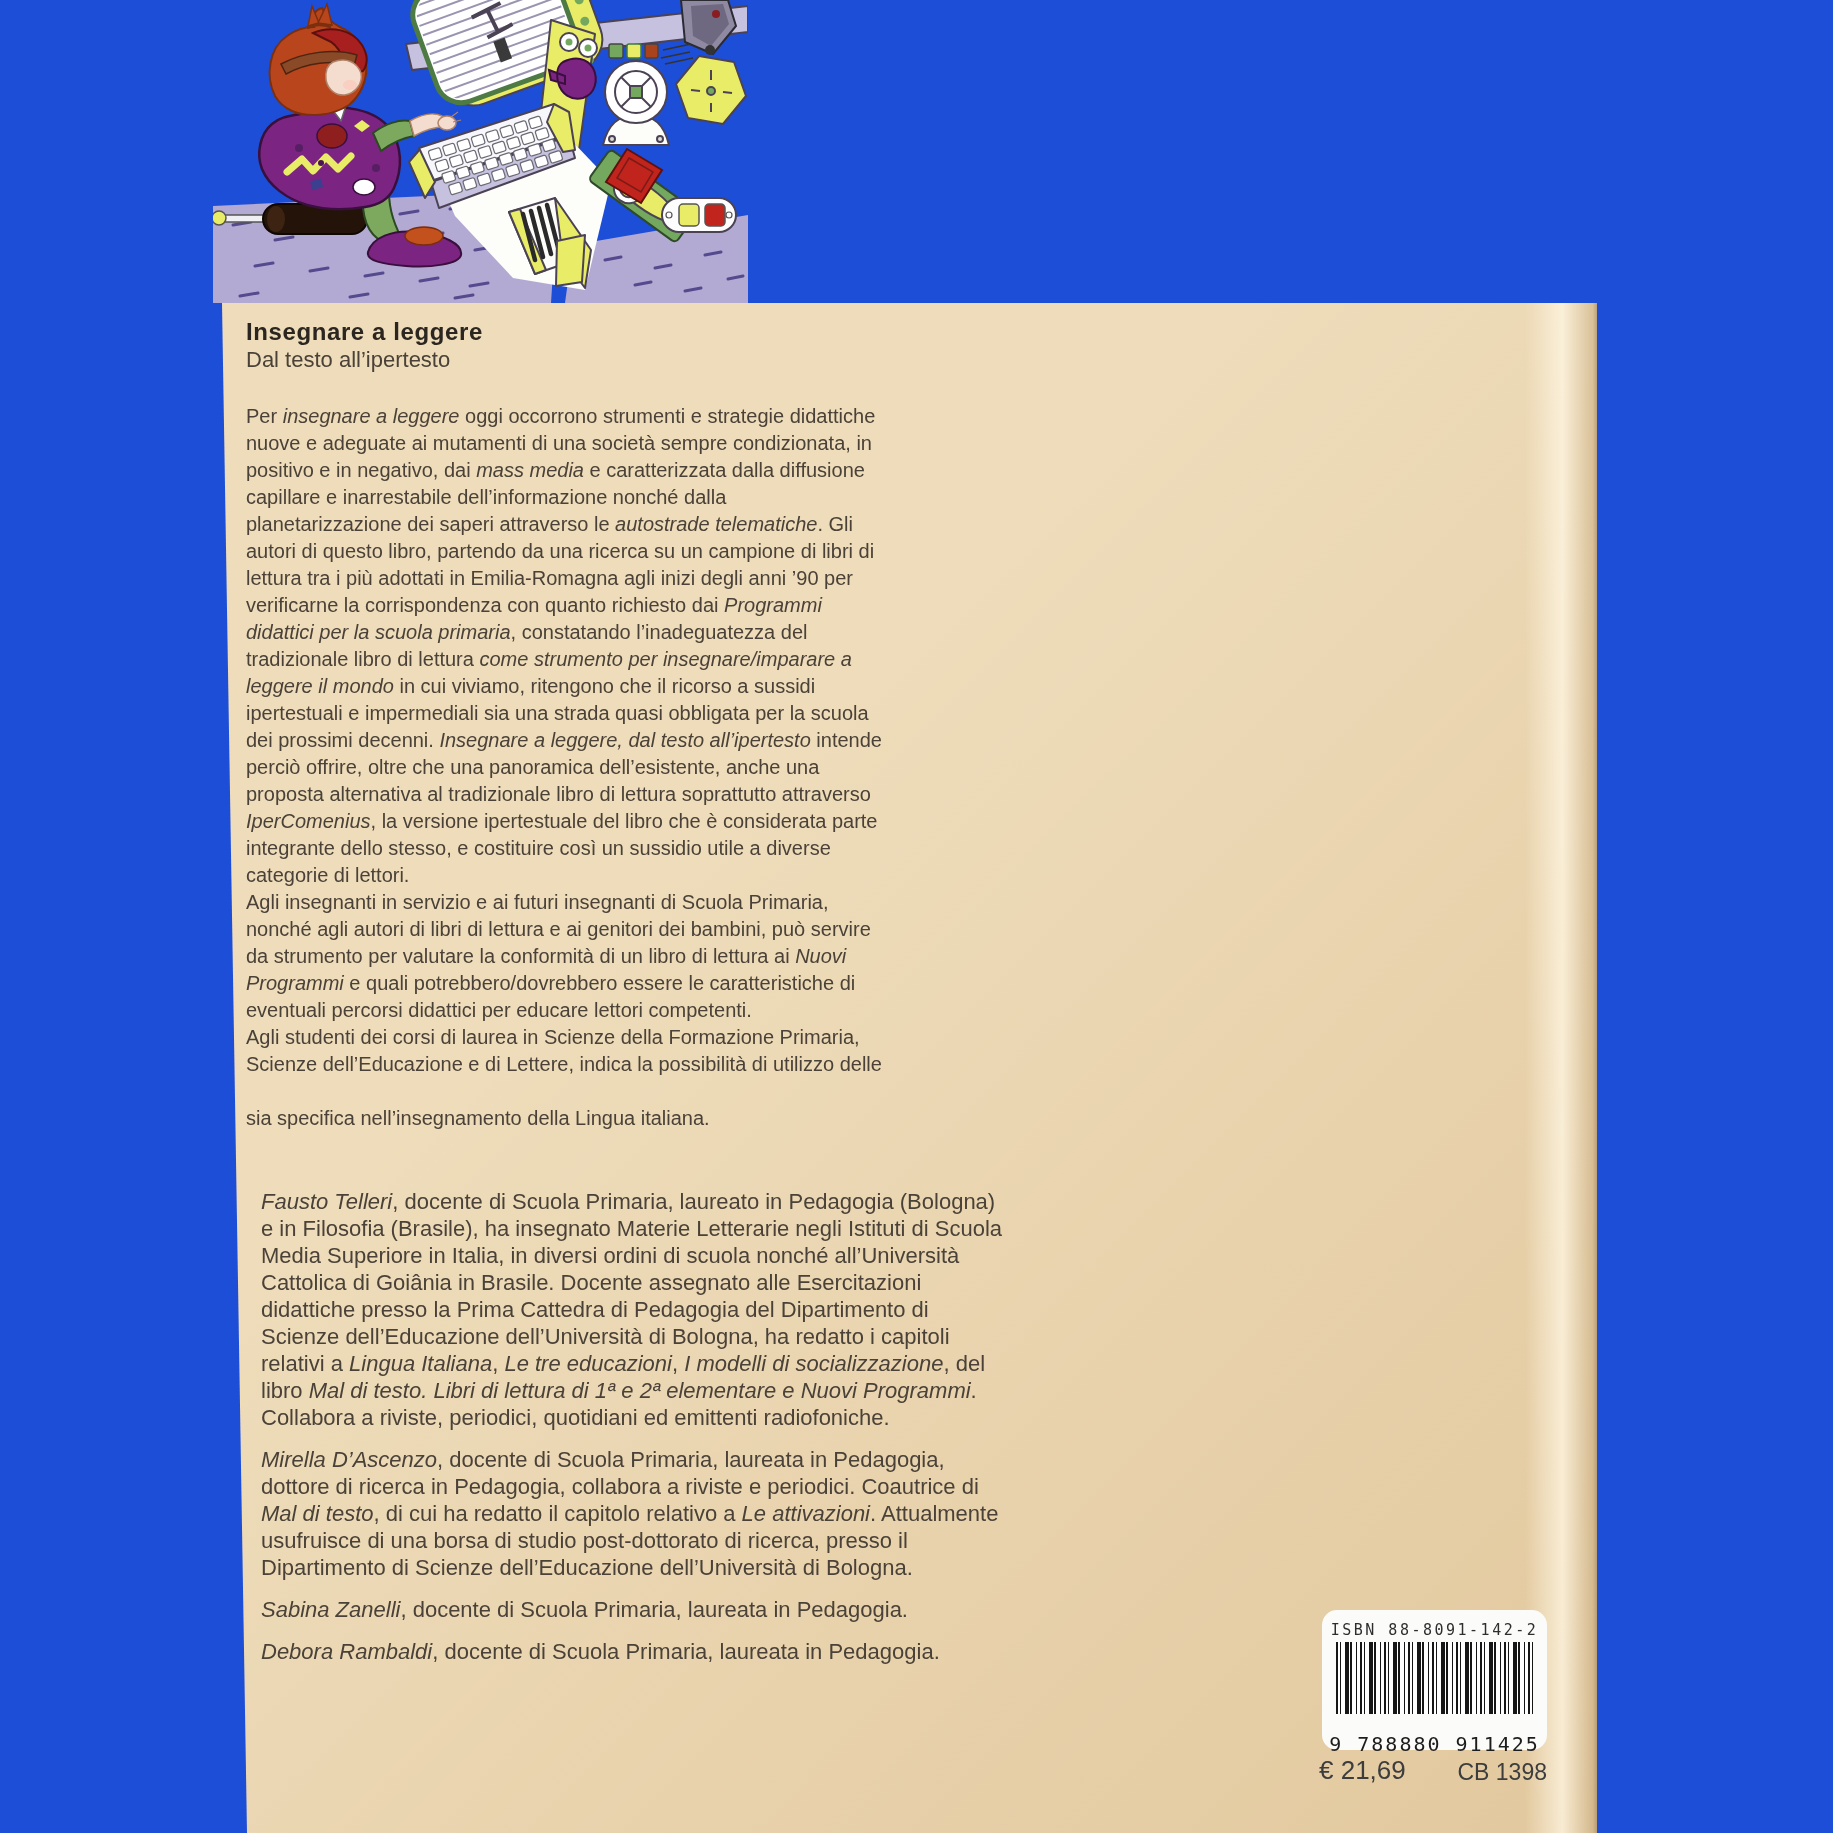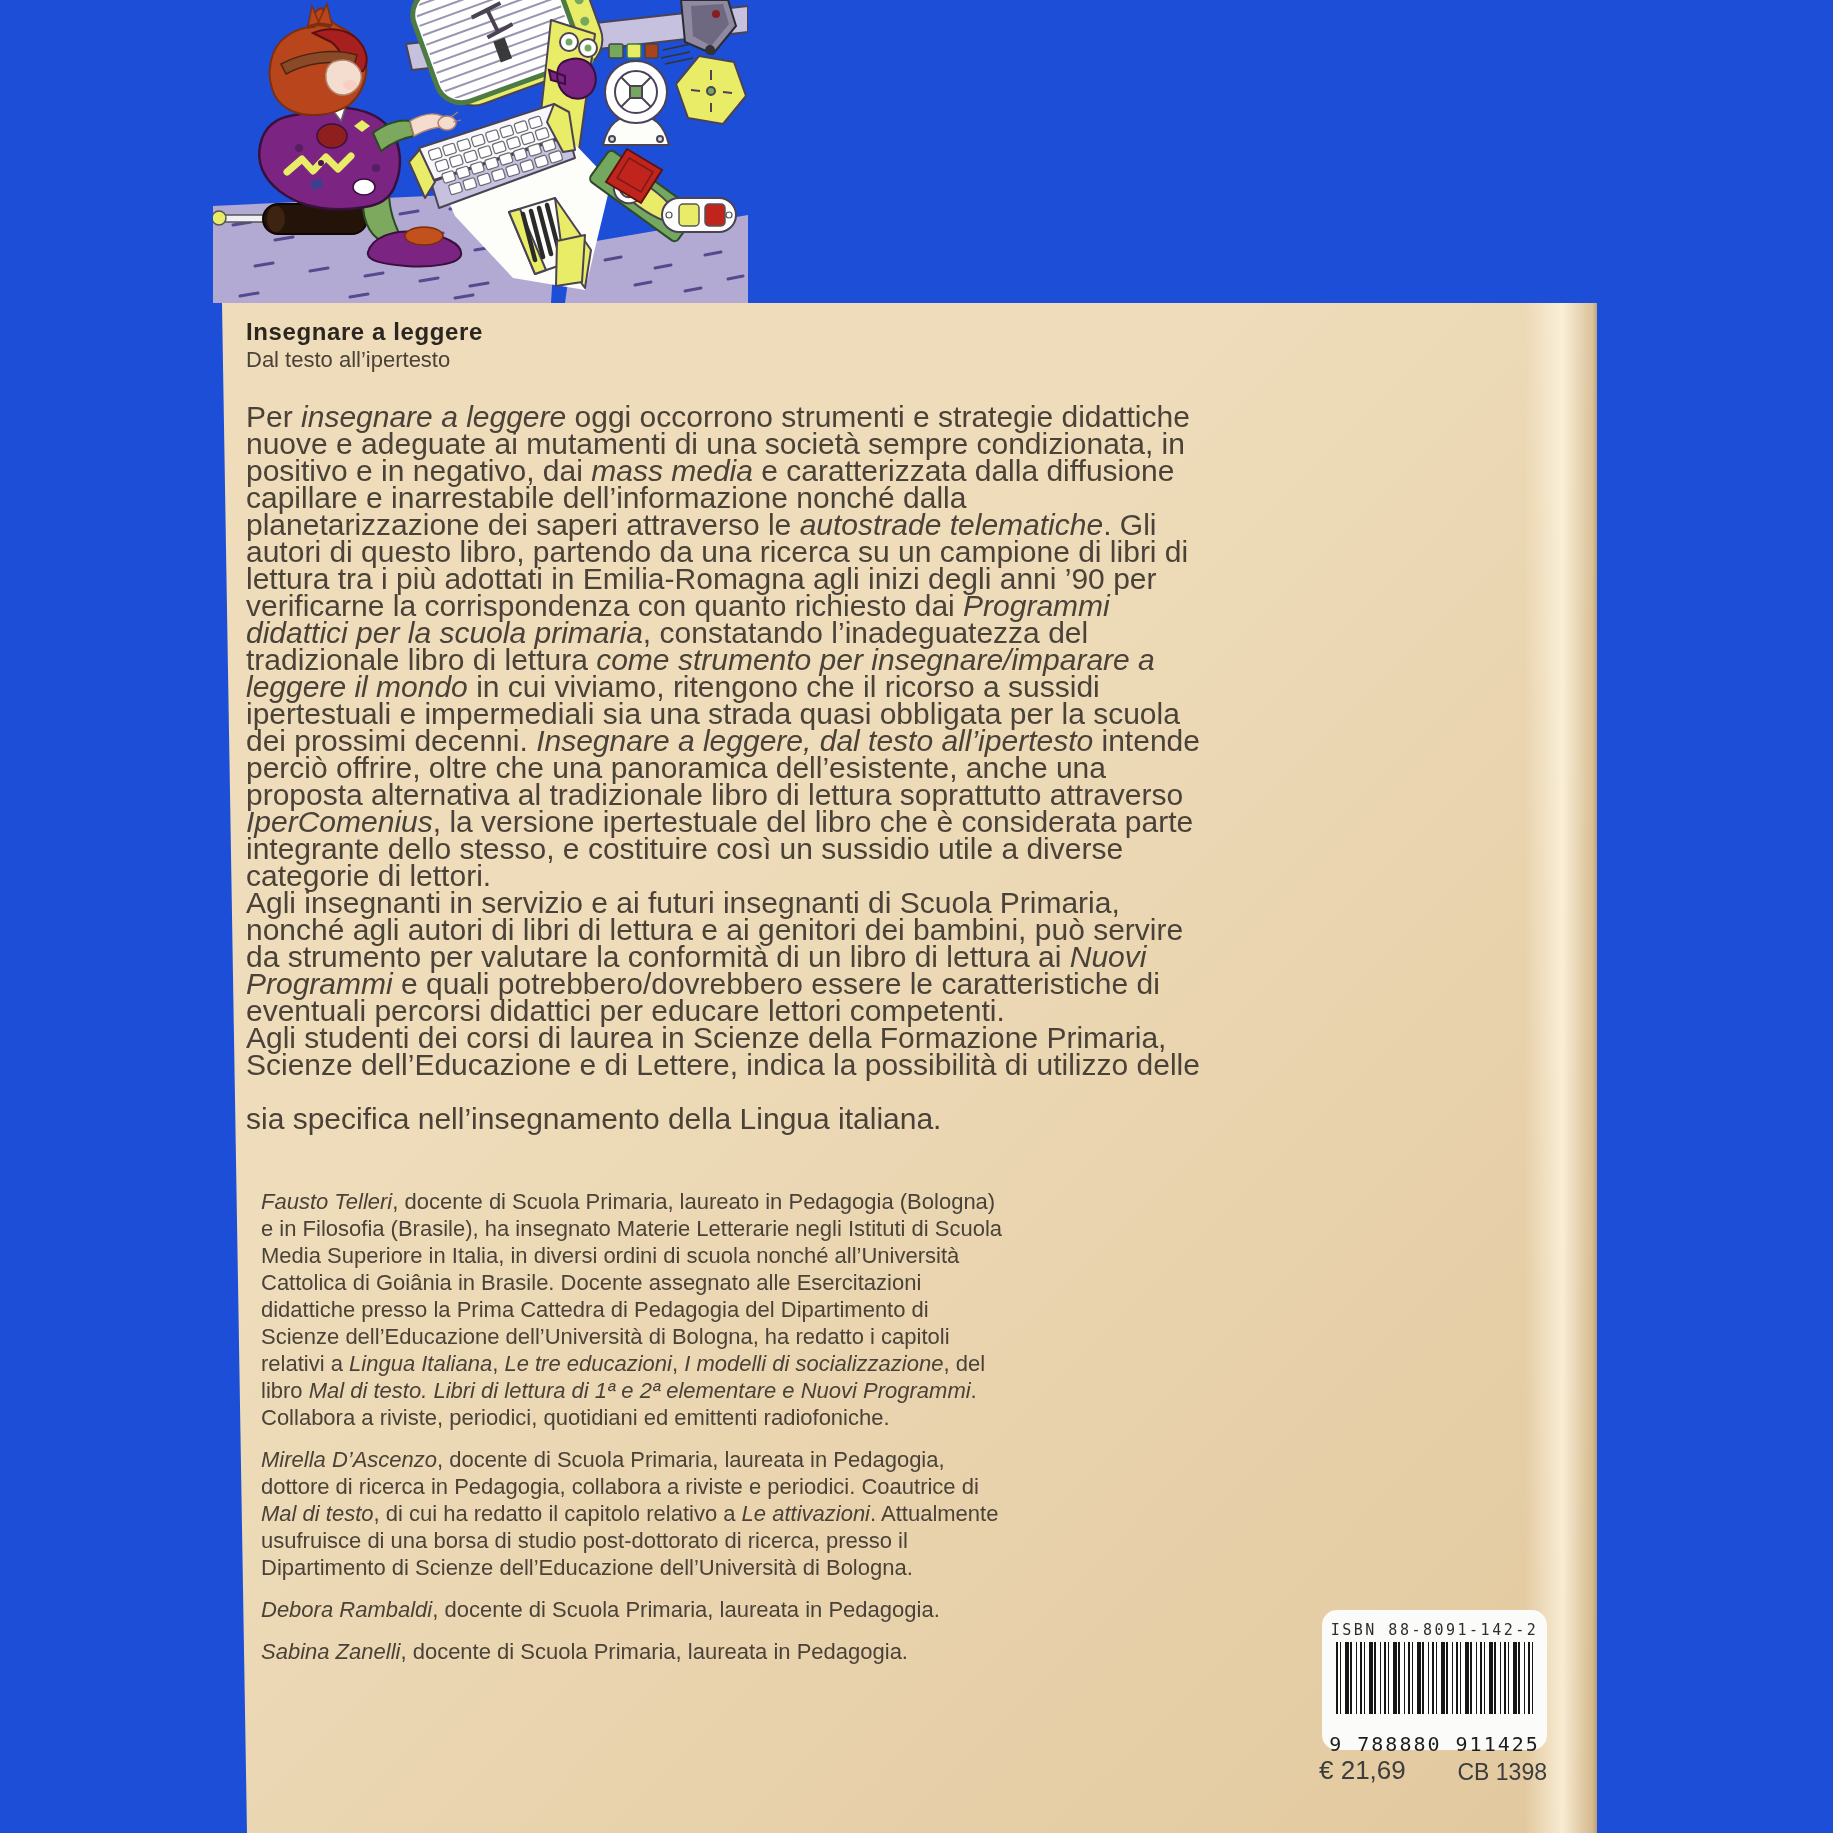--- a/index.html
+++ b/index.html
@@ -75,21 +75,21 @@
     letter-spacing: 0.6px;
     color: var(--title-ink);
   }
   .subtitle {
     font-size: 22px;
     line-height: 30px;
     color: var(--ink);
   }
   p.body-par {
     margin: 0;
-    font-size: 30px;
+    font-size: 20px;
     line-height: 27px;
     color: var(--ink);
   }
   p.body-par.first { margin-top: 28px; }
   p.bio {
     margin: 15px;
     font-size: 22px;
     line-height: 27px;
     color: var(--ink);
   }
@@ -408,22 +408,22 @@
     <div class="text-col">
       <h1 class="title">Insegnare a leggere</h1>
       <div class="subtitle">Dal testo all’ipertesto</div>
 
       <p class="body-par first"><span>Per </span><i>insegnare a leggere</i><span> oggi occorrono strumenti e strategie didattiche</span><br><span>nuove e adeguate ai mutamenti di una società sempre condizionata, in</span><br><span>positivo e in negativo, dai </span><i>mass media</i><span> e caratterizzata dalla diffusione</span><br><span>capillare e inarrestabile dell’informazione nonché dalla</span><br><span>planetarizzazione dei saperi attraverso le </span><i>autostrade telematiche</i><span>. Gli</span><br><span>autori di questo libro, partendo da una ricerca su un campione di libri di</span><br><span>lettura tra i più adottati in Emilia-Romagna agli inizi degli anni ’90 per</span><br><span>verificarne la corrispondenza con quanto richiesto dai </span><i>Programmi</i><br><i>didattici per la scuola primaria</i><span>, constatando l’inadeguatezza del</span><br><span>tradizionale libro di lettura </span><i>come strumento per insegnare/imparare a</i><br><i>leggere il mondo</i><span> in cui viviamo, ritengono che il ricorso a sussidi</span><br><span>ipertestuali e impermediali sia una strada quasi obbligata per la scuola</span><br><span>dei prossimi decenni. </span><i>Insegnare a leggere, dal testo all’ipertesto</i><span> intende</span><br><span>perciò offrire, oltre che una panoramica dell’esistente, anche una</span><br><span>proposta alternativa al tradizionale libro di lettura soprattutto attraverso</span><br><i>IperComenius</i><span>, la versione ipertestuale del libro che è considerata parte</span><br><span>integrante dello stesso, e costituire così un sussidio utile a diverse</span><br><span>categorie di lettori.</span></p>
       <p class="body-par"><span>Agli insegnanti in servizio e ai futuri insegnanti di Scuola Primaria,</span><br><span>nonché agli autori di libri di lettura e ai genitori dei bambini, può servire</span><br><span>da strumento per valutare la conformità di un libro di lettura ai </span><i>Nuovi</i><br><i>Programmi</i><span> e quali potrebbero/dovrebbero essere le caratteristiche di</span><br><span>eventuali percorsi didattici per educare lettori competenti.</span></p>
       <p class="body-par"><span>Agli studenti dei corsi di laurea in Scienze della Formazione Primaria,</span><br><span>Scienze dell’Educazione e di Lettere, indica la possibilità di utilizzo delle</span><br><br><span>sia specifica nell’insegnamento della Lingua italiana.</span></p>
 
       <p class="bio first"><i>Fausto Telleri</i><span>, docente di Scuola Primaria, laureato in Pedagogia (Bologna)</span><br><span>e in Filosofia (Brasile), ha insegnato Materie Letterarie negli Istituti di Scuola</span><br><span>Media Superiore in Italia, in diversi ordini di scuola nonché all’Università</span><br><span>Cattolica di Goiânia in Brasile. Docente assegnato alle Esercitazioni</span><br><span>didattiche presso la Prima Cattedra di Pedagogia del Dipartimento di</span><br><span>Scienze dell’Educazione dell’Università di Bologna, ha redatto i capitoli</span><br><span>relativi a </span><i>Lingua Italiana</i><span>, </span><i>Le tre educazioni</i><span>, </span><i>I modelli di socializzazione</i><span>, del</span><br><span>libro </span><i>Mal di testo. Libri di lettura di 1ª e 2ª elementare e Nuovi Programmi</i><span>.</span><br><span>Collabora a riviste, periodici, quotidiani ed emittenti radiofoniche.</span></p>
       <p class="bio"><i>Mirella D’Ascenzo</i><span>, docente di Scuola Primaria, laureata in Pedagogia,</span><br><span>dottore di ricerca in Pedagogia, collabora a riviste e periodici. Coautrice di</span><br><i>Mal di testo</i><span>, di cui ha redatto il capitolo relativo a </span><i>Le attivazioni</i><span>. Attualmente</span><br><span>usufruisce di una borsa di studio post-dottorato di ricerca, presso il</span><br><span>Dipartimento di Scienze dell’Educazione dell’Università di Bologna.</span></p>
+      <p class="bio"><i>Sabina Zanelli</i><span>, docente di Scuola Primaria, laureata in Pedagogia.</span></p>
       <p class="bio"><i>Debora Rambaldi</i><span>, docente di Scuola Primaria, laureata in Pedagogia.</span></p>
-      <p class="bio"><i>Sabina Zanelli</i><span>, docente di Scuola Primaria, laureata in Pedagogia.</span></p>
     </div>
 
     <div class="barcode-box">
       <div class="isbn-line">ISBN 88-8091-142-2</div>
       <div class="bars"></div>
       <div class="digits">9 788880 911425</div>
     </div>
 
     <div class="price-row">
       <span class="price">€ 21,69</span>

